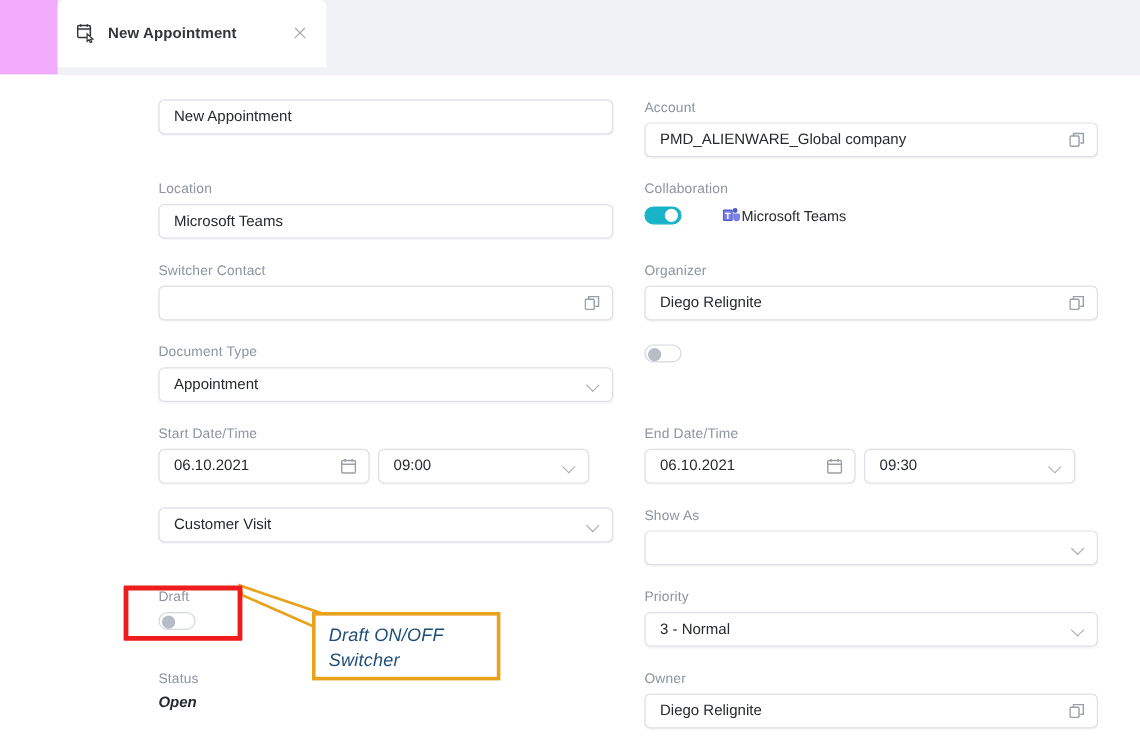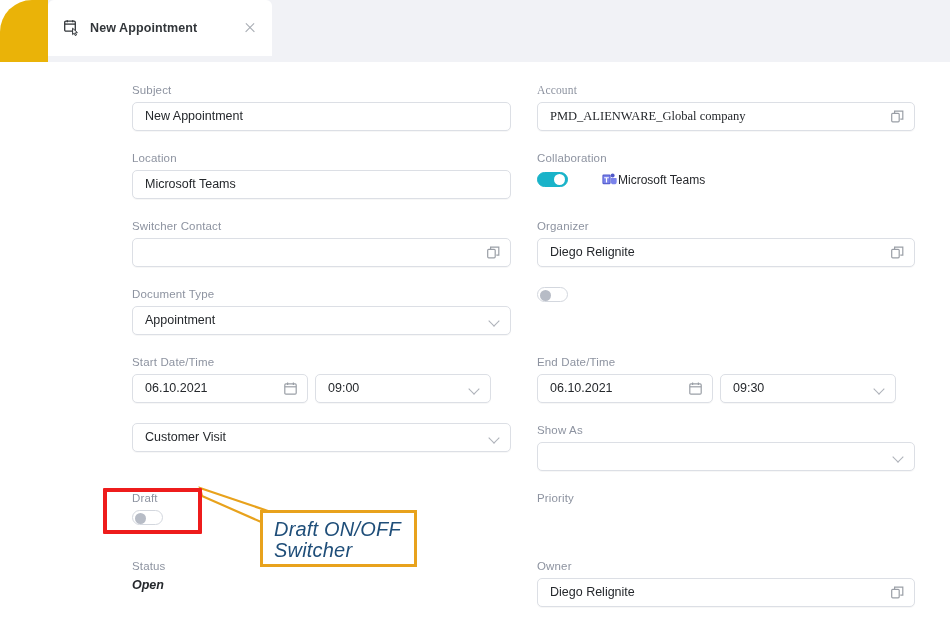--- a/index.html
+++ b/index.html
@@ -7,22 +7,21 @@
     width: 950px;
     height: 625px;
     background: #ffffff;
     font-family: "Liberation Sans", sans-serif;
     overflow: hidden;
   }
   #app {
     position: relative;
     width: 950px;
     height: 625px;
-    background: #eab308;
-    border-radius: 32px;
+    background: #f0abfc;
   }
 
   
   .tabstrip {
     position: absolute;
     left: 48px;
     top: 0;
     width: 902px;
     height: 62px;
     background: #f1f2f6;
@@ -221,21 +220,21 @@
     left: 260px;
     top: 510px;
     width: 157px;
     height: 57px;
     border: 3px solid #e8a21c;
     background: #ffffff;
     z-index: 31;
     padding: 6px 0 0 11px;
   }
   .callout-text {
-    font-size: 20px;
+    font-size: 15px;
     font-style: italic;
     color: #1f4e79;
     line-height: 21px;
     letter-spacing: 0.2px;
     white-space: pre-line;
   }
   .leader {
     position: absolute;
     left: 190px;
     top: 484px;
@@ -262,21 +261,20 @@
       <span class="tab-label">New Appointment</span>
       <span class="tab-close"></span>
     </div>
   </div>
 
   <div class="form">
 
     <div class="col-left">
 
       <div class="field" style="top:21px;">
-        <div class="lbl">Subject</div>
         <div class="inp">
           <span class="val">New Appointment</span>
         </div>
       </div>
 
       <div class="field" style="top:89px;">
         <div class="lbl">Location</div>
         <div class="inp">
           <span class="val">Microsoft Teams</span>
         </div>
@@ -336,21 +334,21 @@
 
       <div class="field" style="top:497px;">
         <div class="lbl">Status</div>
         <div class="ro-val">Open</div>
       </div>
 
     </div>
 
     <div class="col-right">
 
-      <div class="field" style="top:21px;font-family:Liberation Serif, serif;">
+      <div class="field" style="top:21px;">
         <div class="lbl">Account</div>
         <div class="inp">
           <span class="val">PMD_ALIENWARE_Global company</span>
           <svg class="ic" viewBox="0 0 13 13">
             <rect x="0.7" y="3.3" width="7.5" height="8.5" rx="1" fill="none" stroke="#5d6470" stroke-width="1.2"></rect>
             <path d="M3.6 3.3 V1.2 H11.8 V9.2 H9.3" fill="none" stroke="#5d6470" stroke-width="1.2"></path>
           </svg>
         </div>
       </div>
 
@@ -412,20 +410,24 @@
       <div class="field" style="top:361px;">
         <div class="lbl">Show As</div>
         <div class="inp">
           <span class="val"></span>
           <span class="chev"></span>
         </div>
       </div>
 
       <div class="field" style="top:429px;">
         <div class="lbl">Priority</div>
+        <div class="inp">
+          <span class="val">3 - Normal</span>
+          <span class="chev"></span>
+        </div>
       </div>
 
       <div class="field" style="top:497px;">
         <div class="lbl">Owner</div>
         <div class="inp">
           <span class="val">Diego Relignite</span>
           <svg class="ic" viewBox="0 0 13 13">
             <rect x="0.7" y="3.3" width="7.5" height="8.5" rx="1" fill="none" stroke="#5d6470" stroke-width="1.2"></rect>
             <path d="M3.6 3.3 V1.2 H11.8 V9.2 H9.3" fill="none" stroke="#5d6470" stroke-width="1.2"></path>
           </svg>

